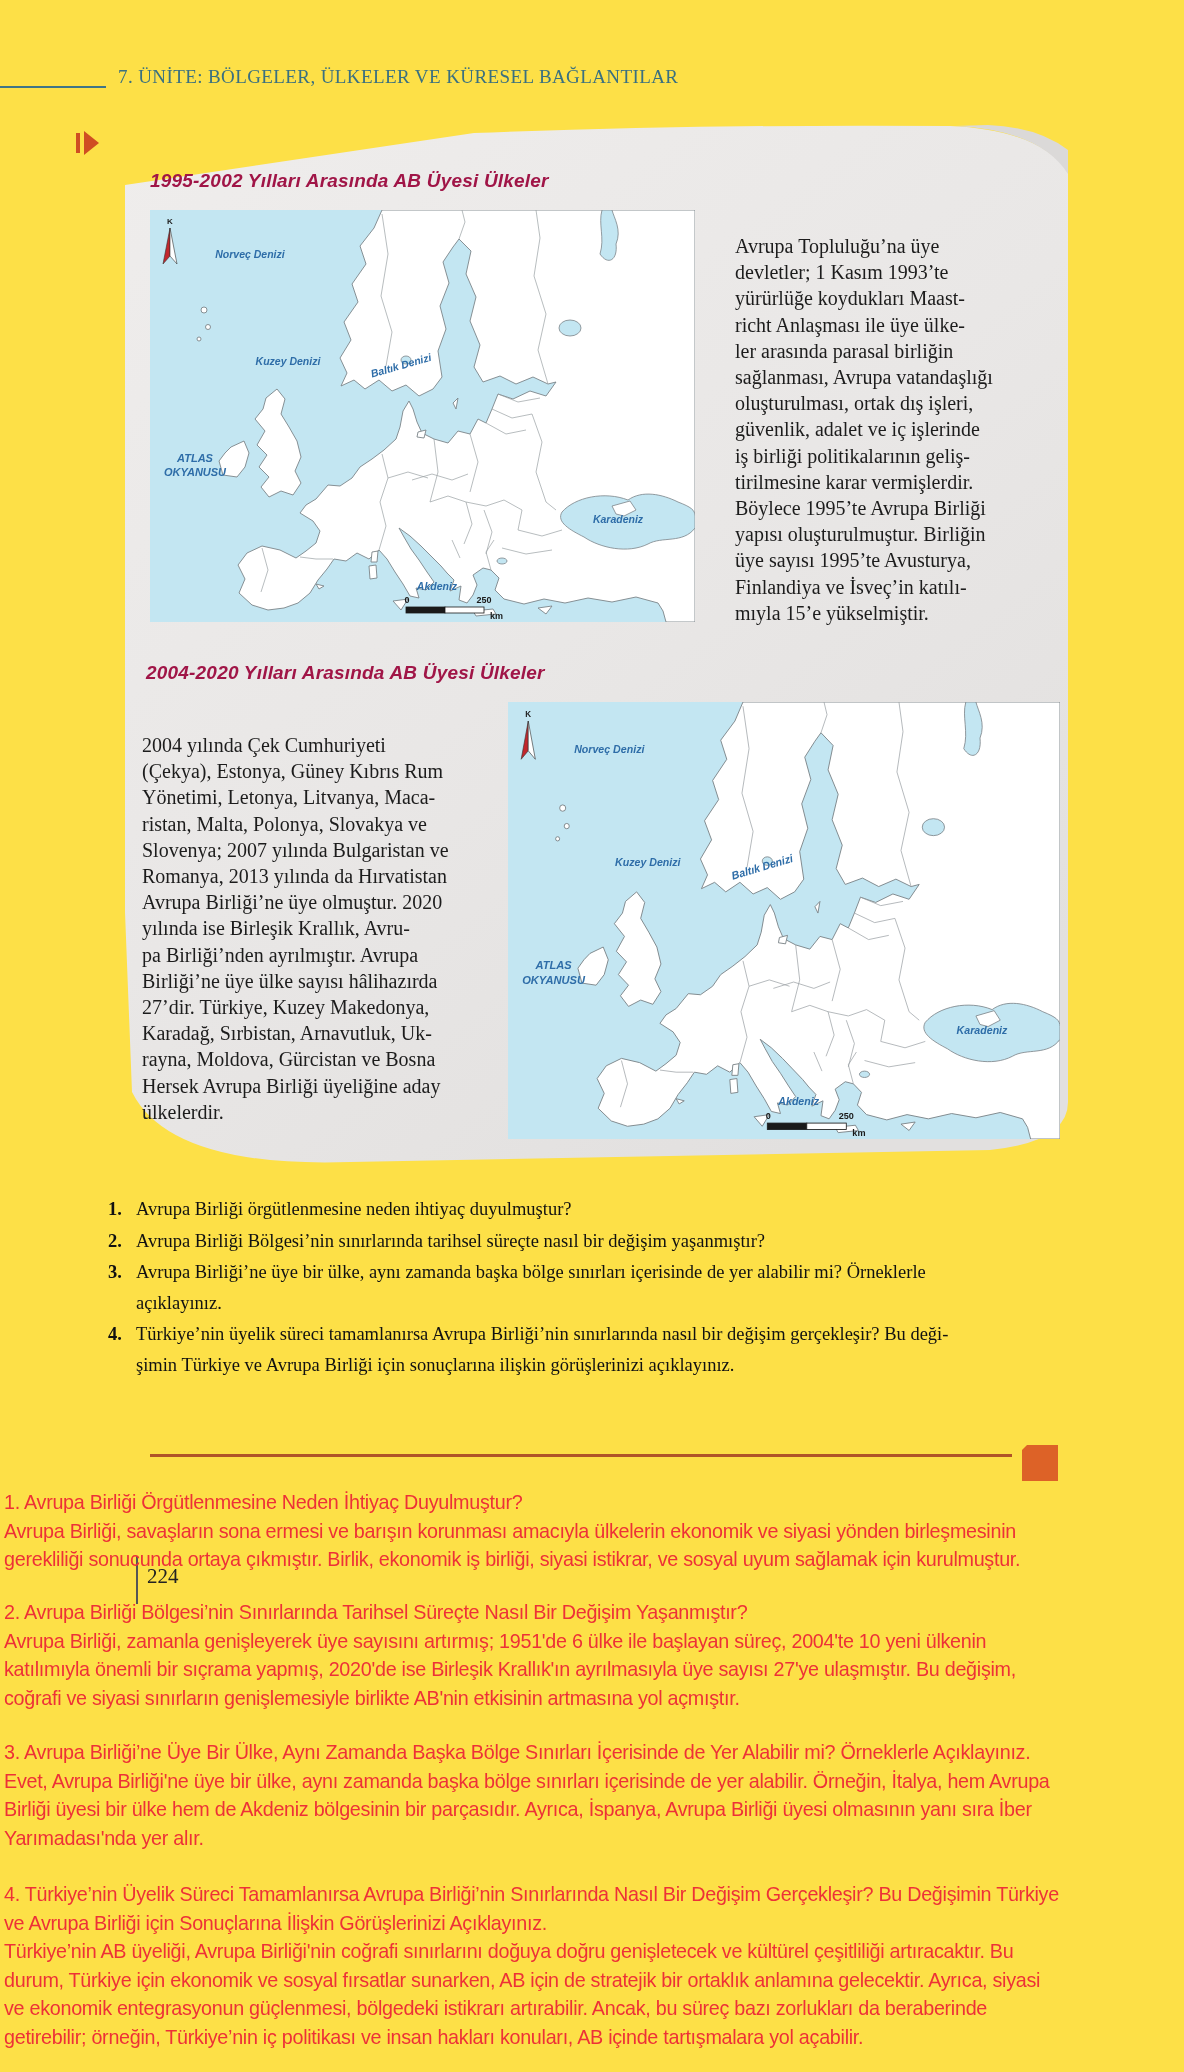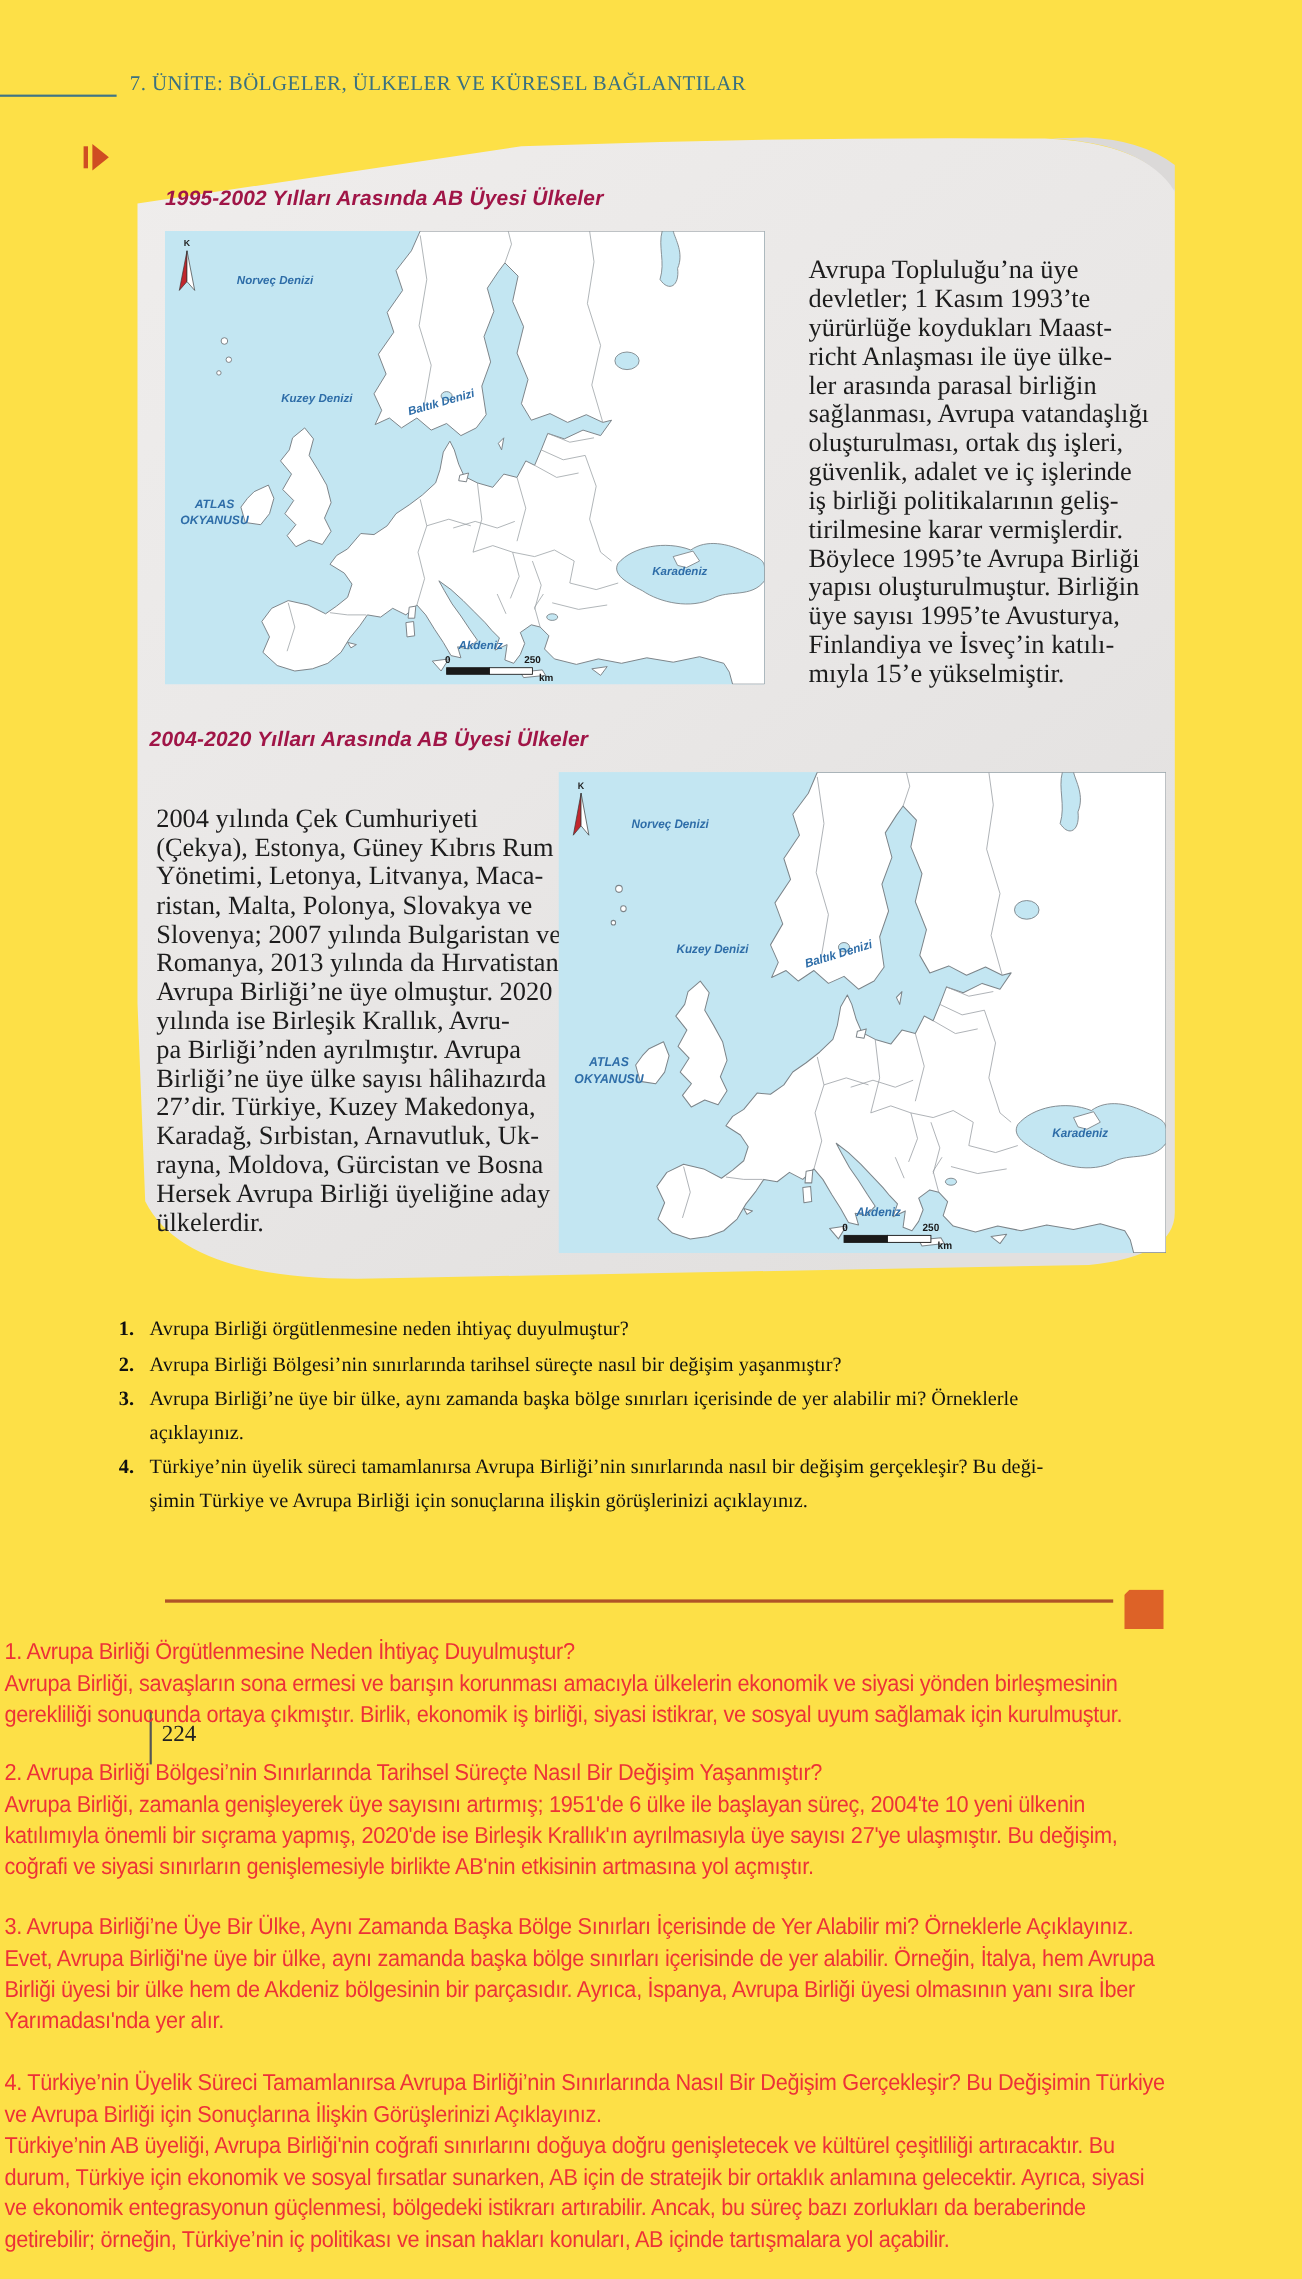--- a/index.html
+++ b/index.html
@@ -17,27 +17,27 @@
   .marker-tri{left:84px;top:131px;width:0;height:0;border-left:15px solid #cf4e22;
               border-top:12px solid transparent;border-bottom:12px solid transparent;}
 
   
   .card-svg{left:110px;top:112px;}
 
   .sec-title{width:900px;text-align:left;color:#a01547;
              font-family:"Liberation Sans",sans-serif;font-weight:bold;font-style:italic;
              font-size:19px;letter-spacing:.2px;}
   .title1{left:150px;top:170px;}
-  .title2{left:136px;top:662px;}
+  .title2{left:146px;top:662px;}
 
   .map{background:#c3e6f2;}
   .map1{left:150px;top:210px;width:545px;height:412px;}
   .map2{left:508px;top:702px;width:552px;height:437px;}
 
-  .bodytext{font-size:24px;line-height:26.2px;color:#1c1c1c;}
+  .bodytext{font-size:20px;line-height:26.2px;color:#1c1c1c;}
   .text1{left:735px;top:233px;width:330px;}
   .text2{left:142px;top:732px;width:390px;}
 
   
   .eval{left:108px;top:1194px;width:915px;color:#111;}
   .eval-heading{font-weight:bold;font-style:italic;font-size:19px;margin:0 0 15px 0;}
   .eval-instr{font-weight:bold;font-style:italic;font-size:18.5px;margin:0 0 11px 0;}
   .q-row{display:flex;font-size:18.5px;line-height:30.5px;margin:0 0 1px 0;}
   .q-num{font-weight:bold;width:28px;flex:0 0 28px;}
   .q-text{flex:1;}

